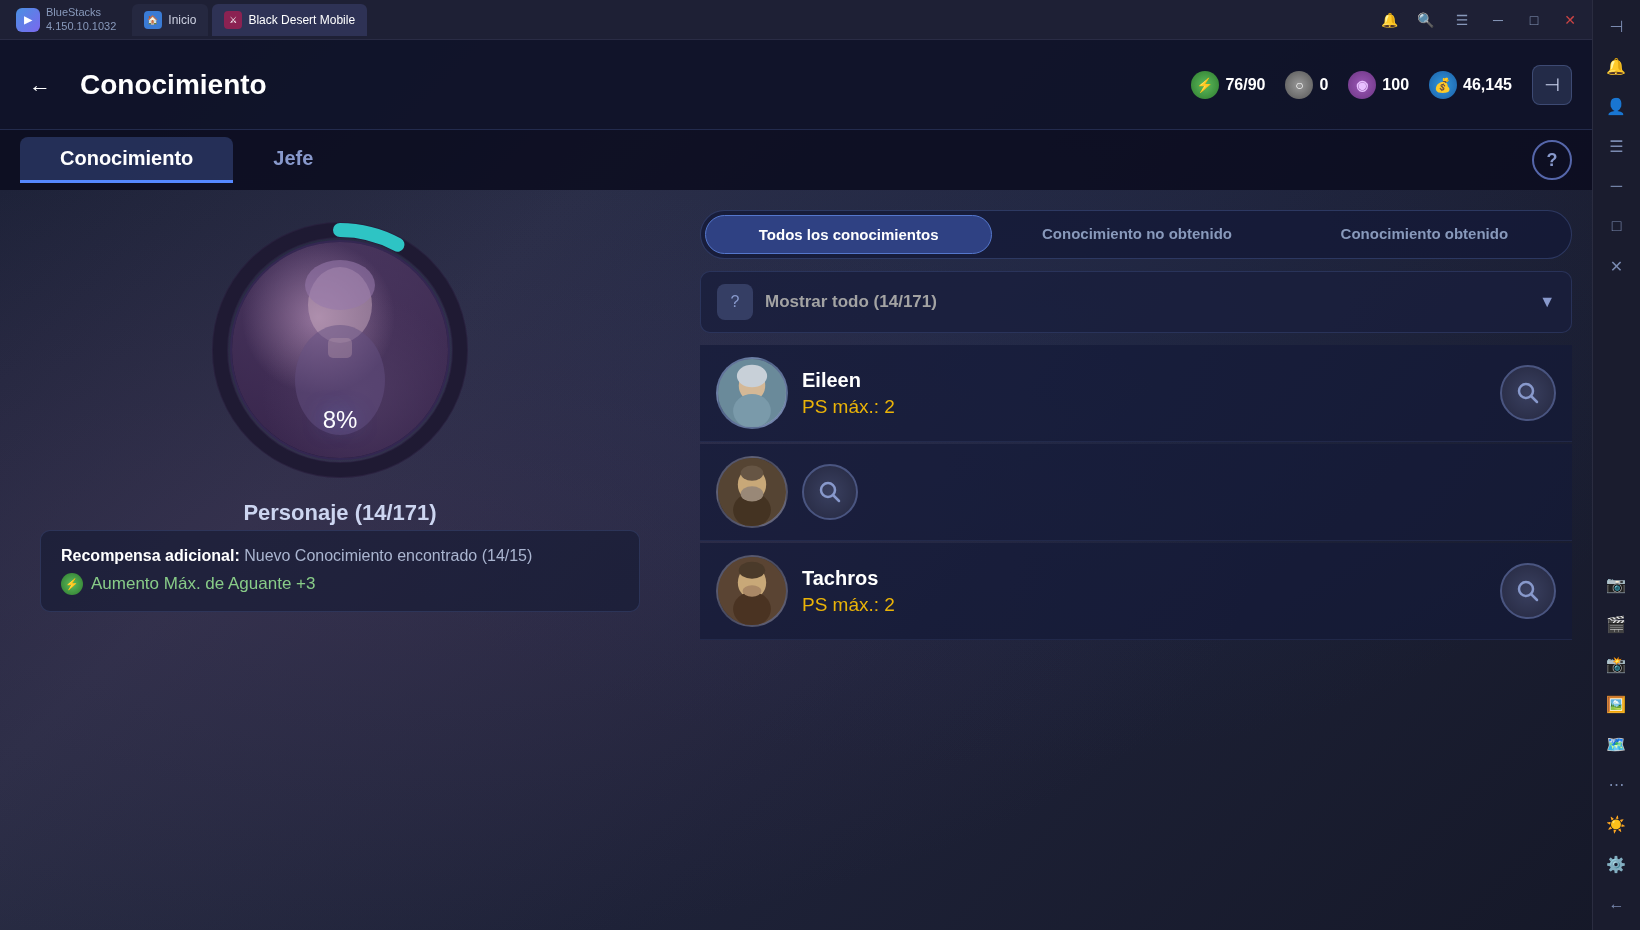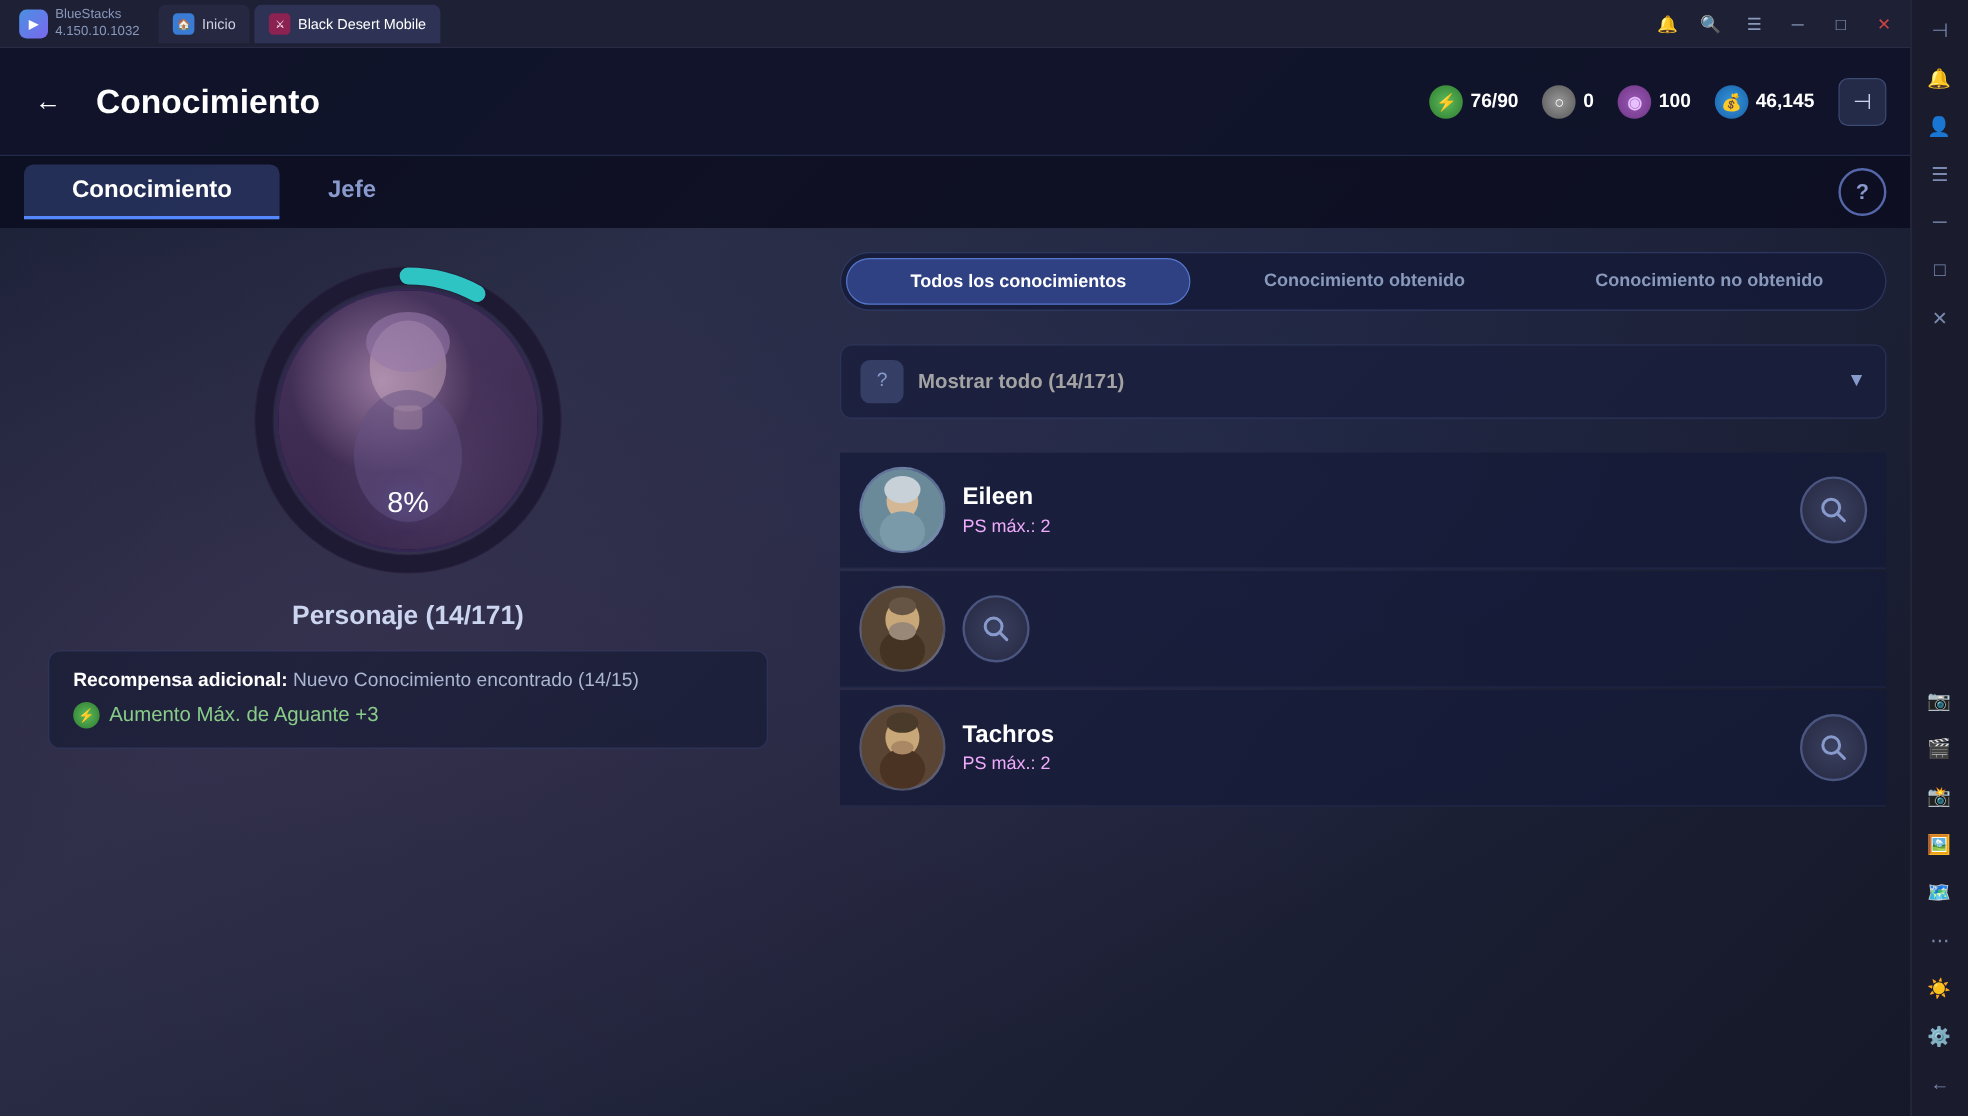--- a/index.html
+++ b/index.html
@@ -335,21 +335,21 @@
       color: white;
       text-shadow: 0 0 20px rgba(100,150,255,0.5);
     }
     .circle-percent span {
       font-size: 24px;
       font-weight: normal;
     }
 
     .character-info {
       text-align: left;
-      margin-bottom: 16px;
+      margin-bottom: 4px;
     }
     .character-label {
       font-size: 22px;
       color: #ccd5f0;
       font-weight: 600;
     }
 
     .reward-section {
       background: rgba(20,25,50,0.6);
       border: 1px solid rgba(80,100,160,0.3);
@@ -382,21 +382,21 @@
       justify-content: center;
       font-size: 11px;
     }
 
     
     .right-panel {
       flex: 1;
       padding: 20px;
       display: flex;
       flex-direction: column;
-      gap: 28px;
+      gap: 12px;
     }
 
     
     .filter-tabs {
       display: flex;
       background: rgba(20,25,55,0.8);
       border: 1px solid rgba(80,100,160,0.4);
       border-radius: 30px;
       padding: 4px;
       gap: 2px;
@@ -484,22 +484,22 @@
     .char-avatar.tachros { background: linear-gradient(135deg, #665544 0%, #443322 50%, #7a6655 100%); }
     .char-avatar.trapan { background: linear-gradient(135deg, #5a4a6a 0%, #3a2a4a 100%); }
     .char-info { flex: 1; }
     .char-name {
       font-size: 20px;
       font-weight: bold;
       color: white;
       margin-bottom: 4px;
     }
     .char-stat {
-      font-size: 15px;
-      color: #f0abfc;
+      font-size: 19px;
+      color: #eab308;
     }
     .search-btn {
       width: 56px;
       height: 56px;
       background: radial-gradient(circle, #3a4060, #252840);
       border: 2px solid #4a5580;
       border-radius: 50%;
       display: flex;
       align-items: center;
       justify-content: center;
@@ -658,22 +658,22 @@
           <div class="reward-gem">⚡</div>
           <span>Aumento Máx. de Aguante +3</span>
         </div>
       </div>
     </div>
 
     <div class="right-panel">
 
       <div class="filter-tabs">
         <div class="filter-tab active">Todos los conocimientos</div>
+        <div class="filter-tab">Conocimiento no obtenido</div>
         <div class="filter-tab">Conocimiento obtenido</div>
-        <div class="filter-tab">Conocimiento no obtenido</div>
       </div>
 
       <div class="dropdown-row">
         <div class="dropdown-icon">?</div>
         <div class="dropdown-label">Mostrar todo (14/171)</div>
         <div class="dropdown-arrow">▼</div>
       </div>
 
       <div class="char-list">
 

